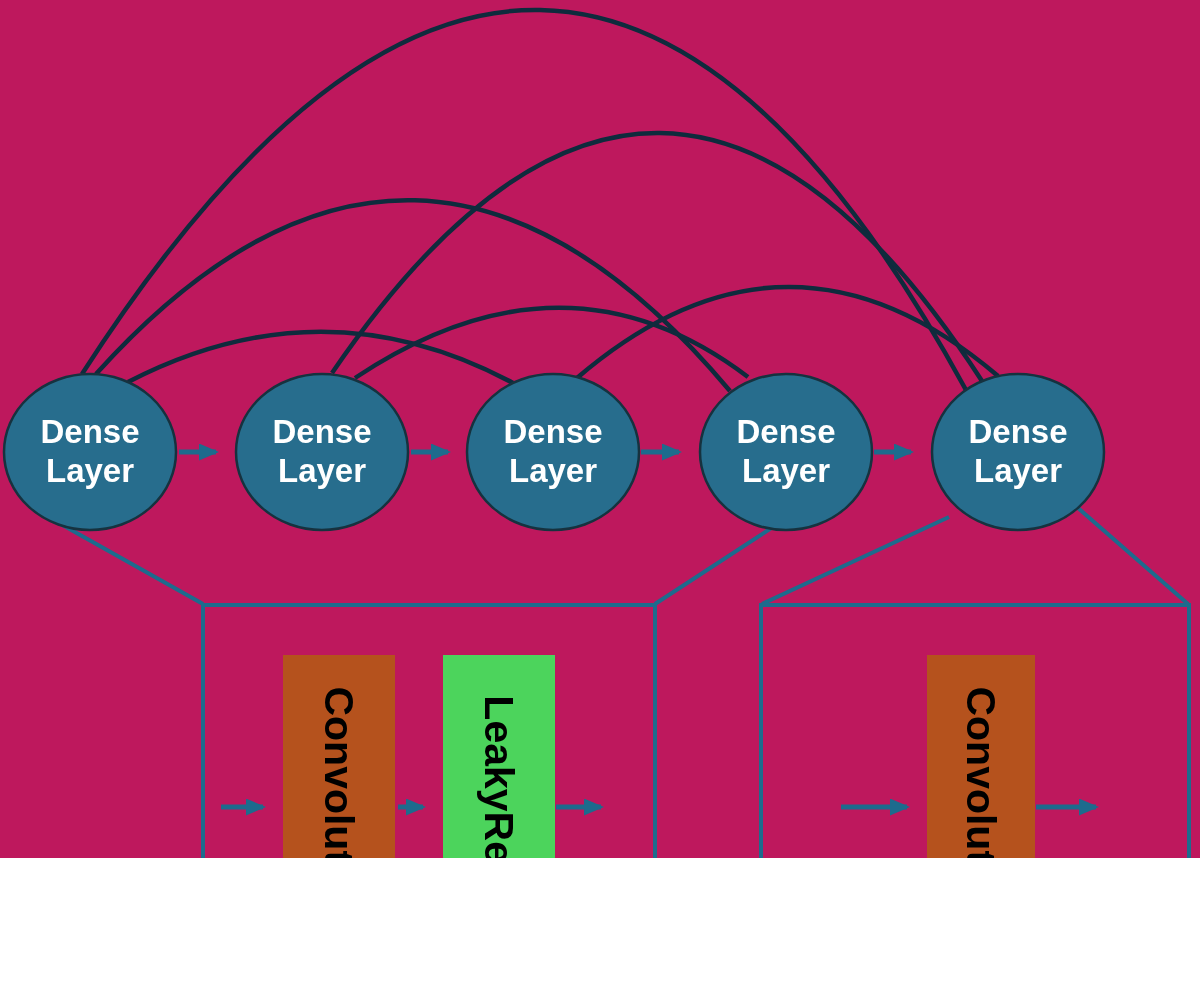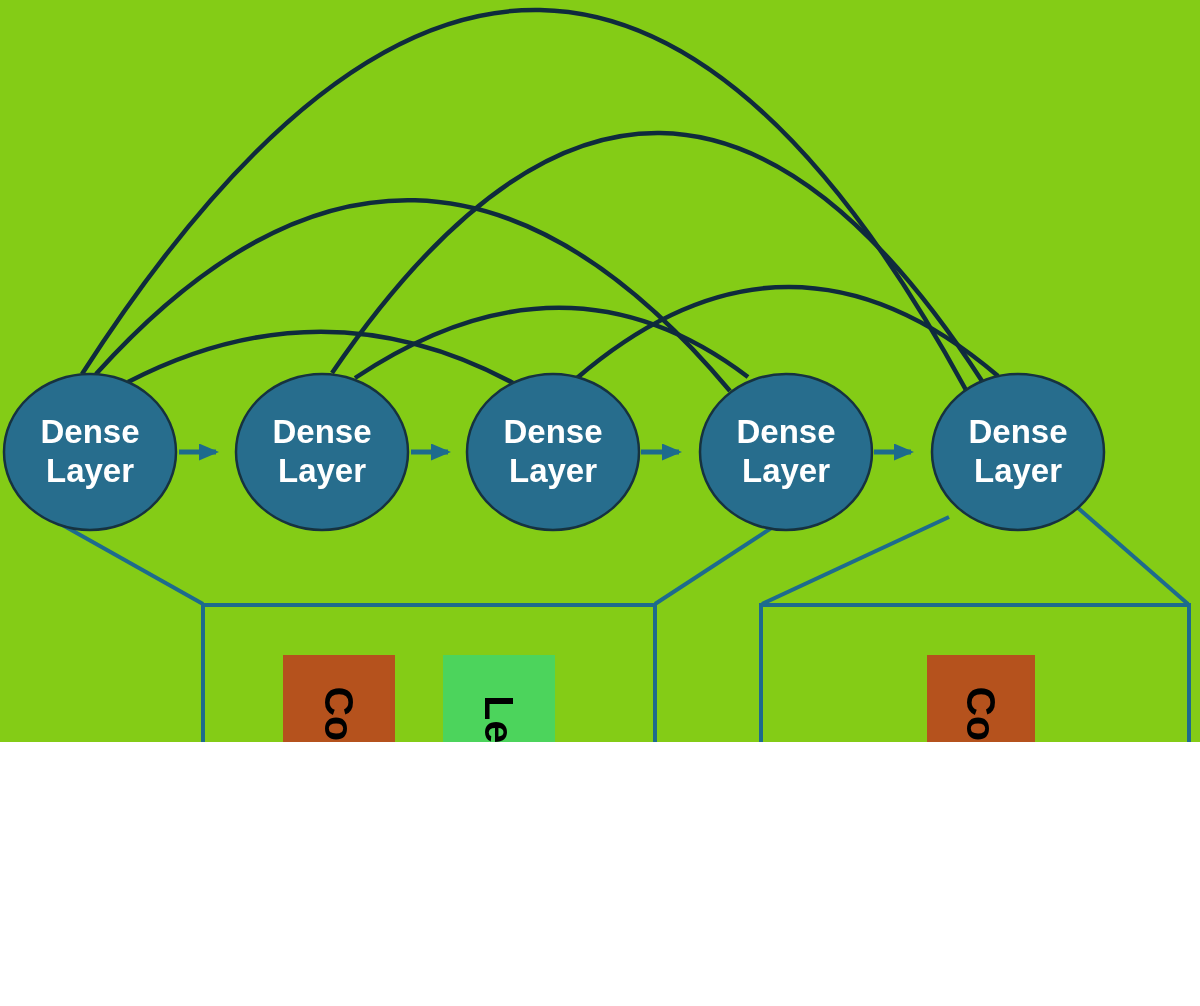--- a/index.html
+++ b/index.html
@@ -3,22 +3,22 @@
 <meta charset="utf-8">
 <style>
   html, body {
     margin: 0;
     padding: 0;
     background: #ffffff;
     font-family: "Liberation Sans", sans-serif;
   }
   .canvas-wrap {
     width: 1200px;
-    height: 742px;
-    background: #84cc16;
+    height: 858px;
+    background: #be185d;
     position: relative;
   }
   svg { display: block; }
   .node-label {
     fill: #ffffff;
     font-family: "Liberation Sans", sans-serif;
     font-weight: bold;
     font-size: 33px;
     text-anchor: middle;
   }

